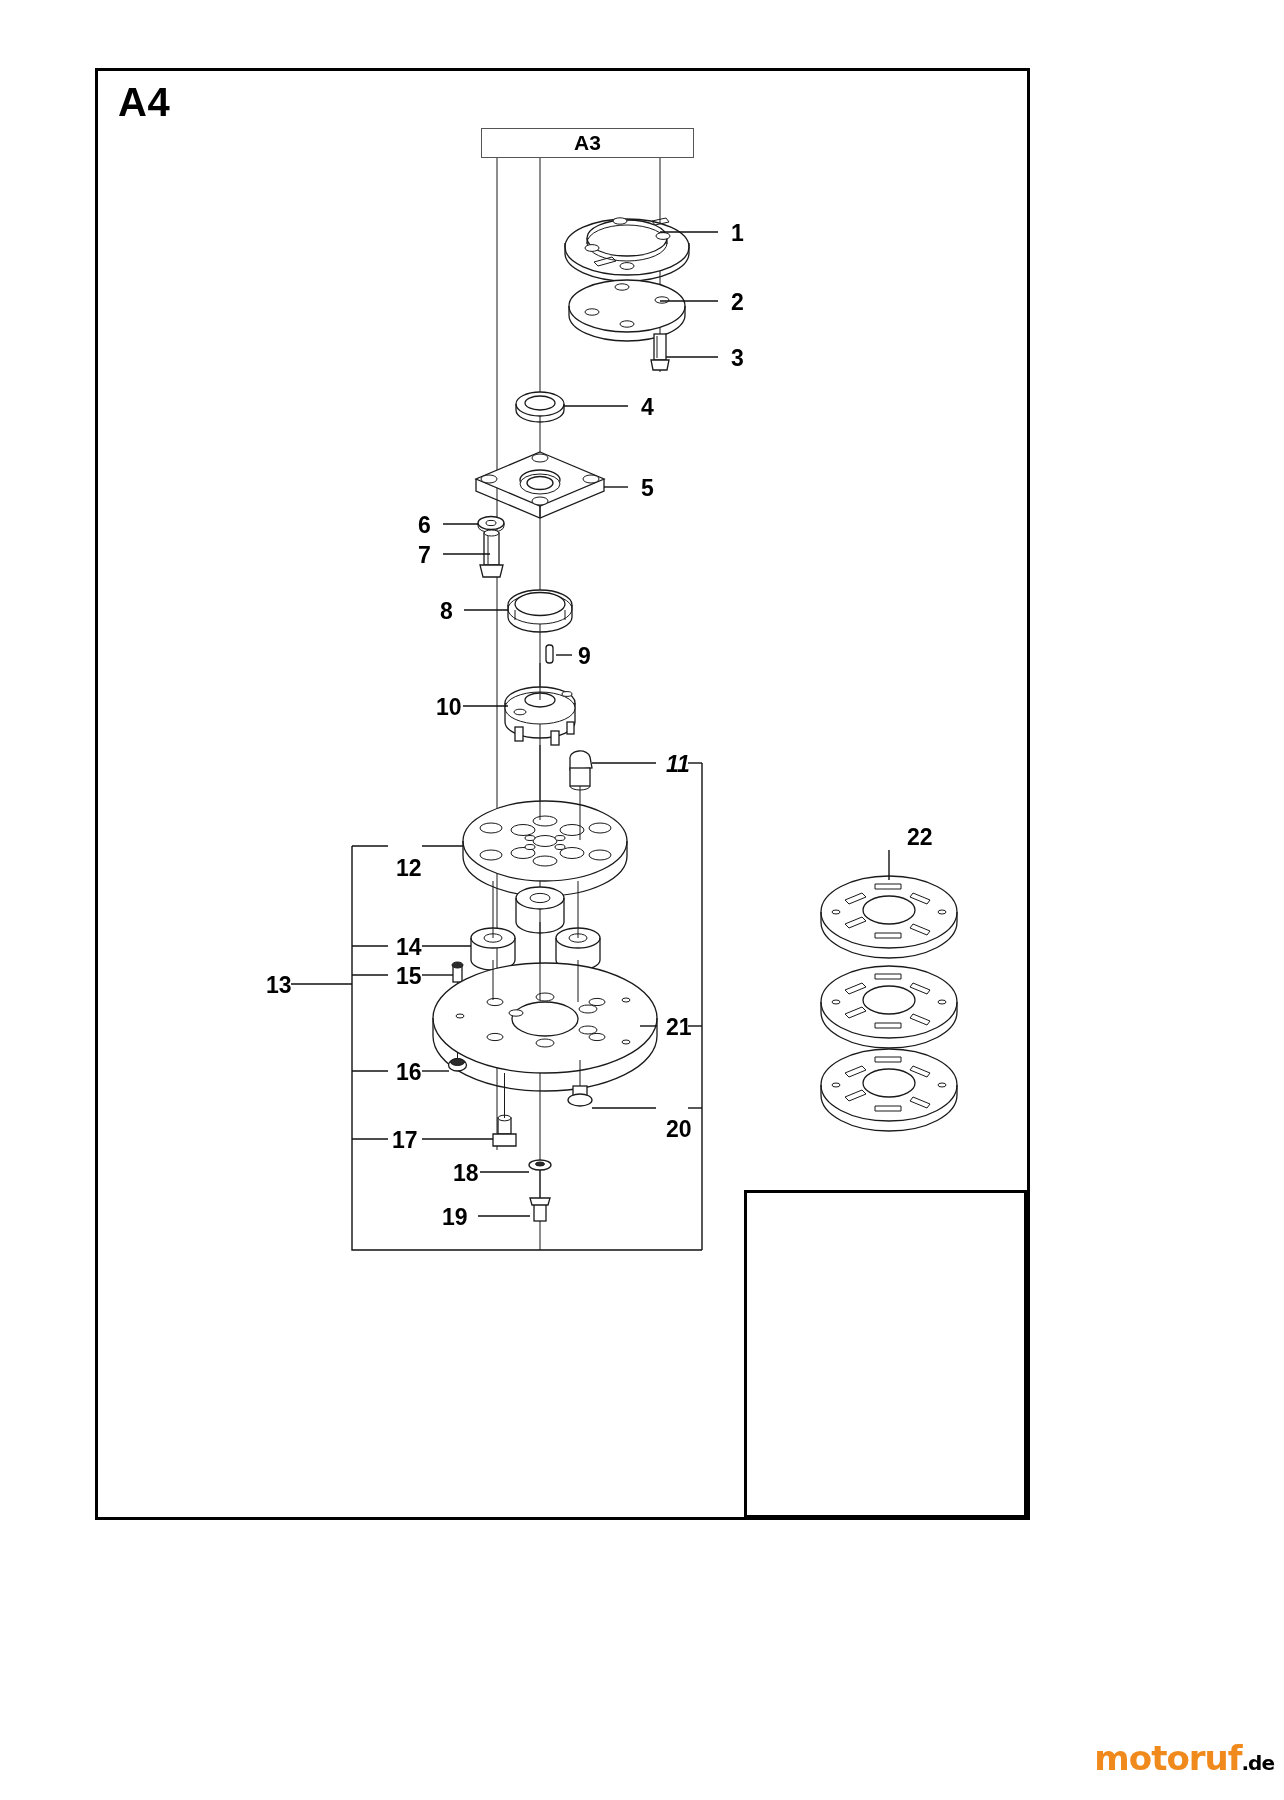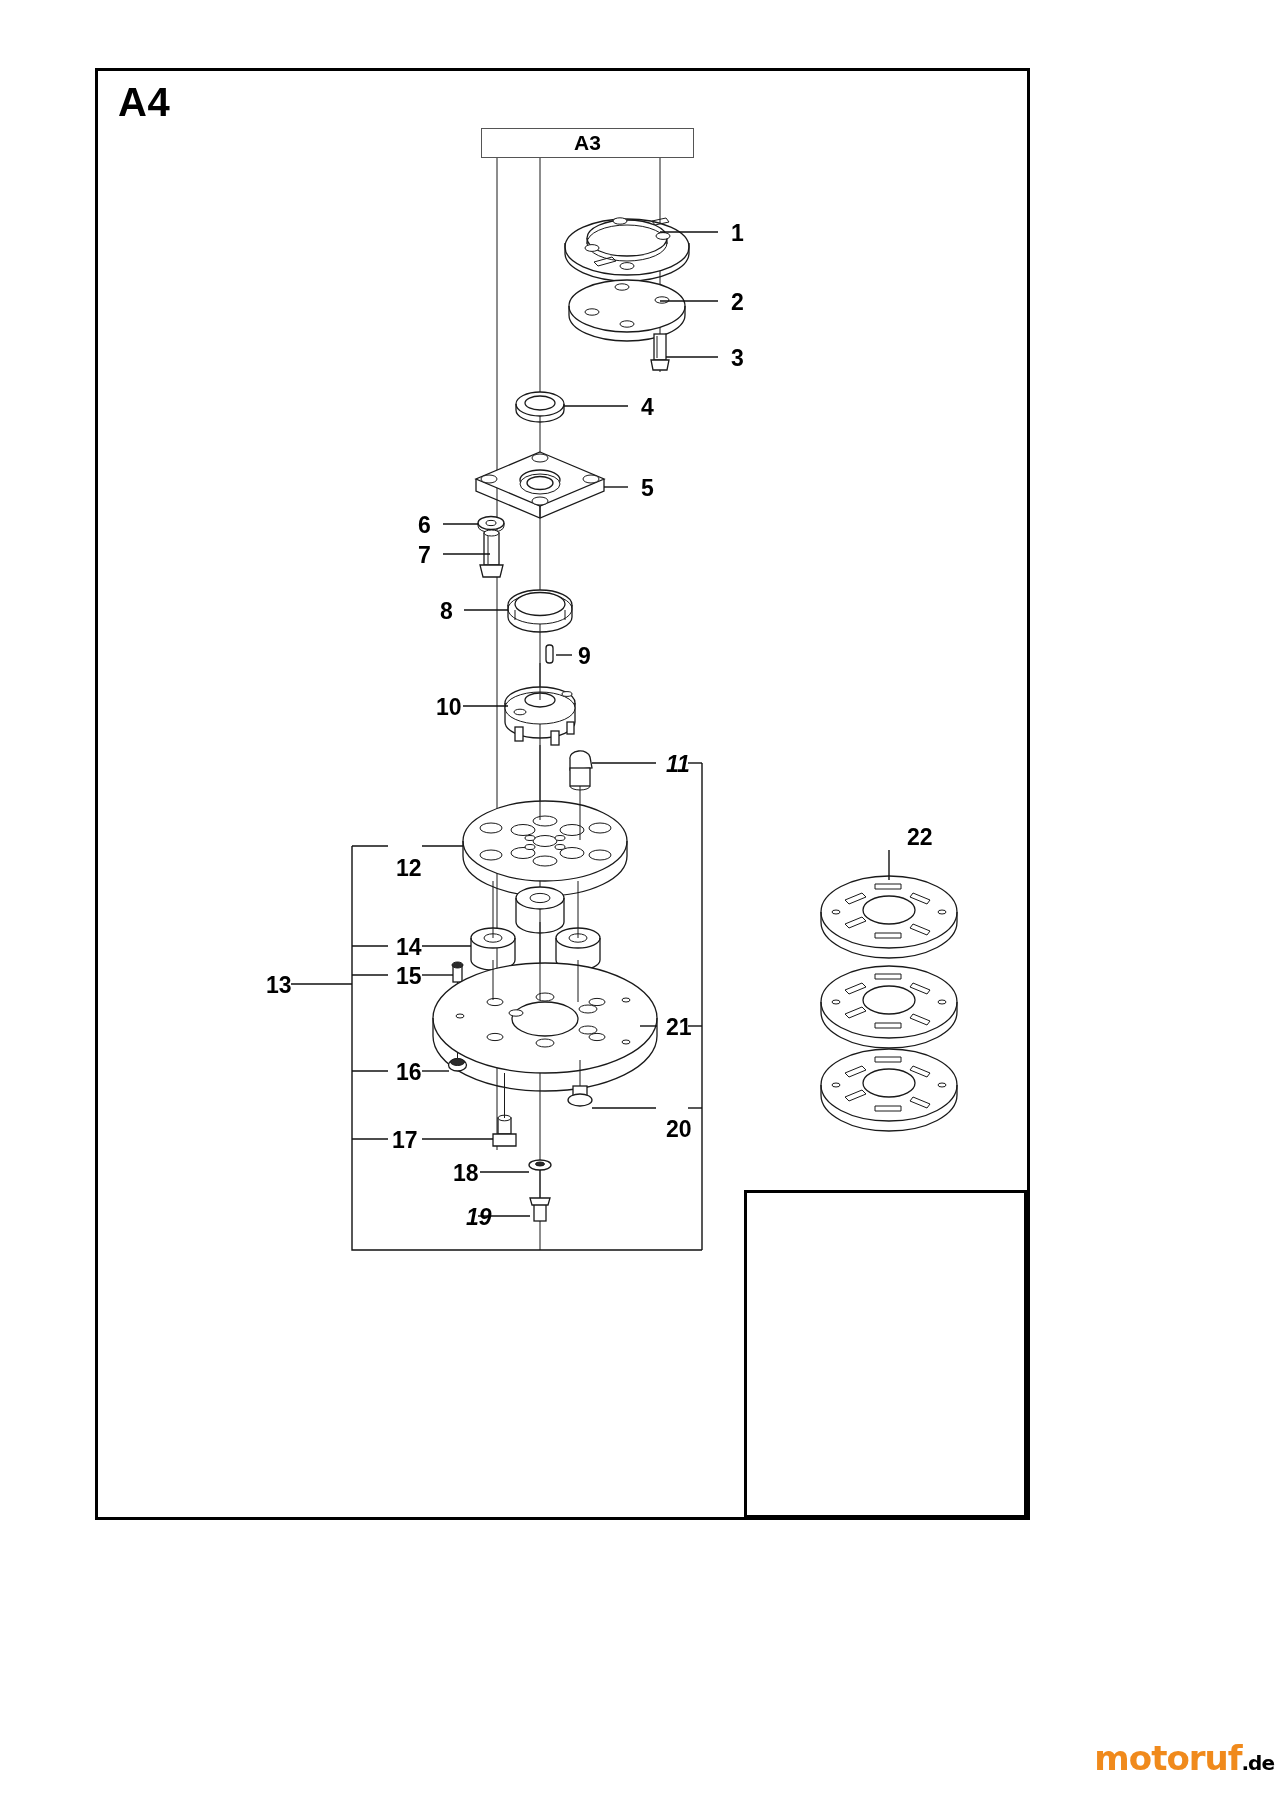--- a/index.html
+++ b/index.html
@@ -345,21 +345,21 @@
   <div class="num" style="left:578px;top:645px;">9</div>
   <div class="num" style="left:436px;top:696px;">10</div>
   <div class="num" style="left:666px;top:753px;font-style:italic;">11</div>
   <div class="num" style="left:396px;top:836px;margin-top:21px;">12</div>
   <div class="num" style="left:266px;top:974px;">13</div>
   <div class="num" style="left:396px;top:936px;">14</div>
   <div class="num" style="left:396px;top:965px;">15</div>
   <div class="num" style="left:396px;top:1061px;">16</div>
   <div class="num" style="left:392px;top:1129px;text-align:right;">17</div>
   <div class="num" style="left:453px;top:1162px;">18</div>
-  <div class="num" style="left:466px;top:1206px;font-style:italic;">19</div>
+  <div class="num" style="left:442px;top:1206px;">19</div>
   <div class="num" style="left:666px;top:1098px;margin-top:20px;">20</div>
   <div class="num" style="left:666px;top:1016px;">21</div>
   <div class="num" style="left:907px;top:826px;">22</div>
   <div class="num" style="left:894px;top:1222px;">23</div>
 
   <div class="seatbox"></div>
 
   <div class="wm">
     <span>motoruf</span><span class="de">.de</span>
   </div>

